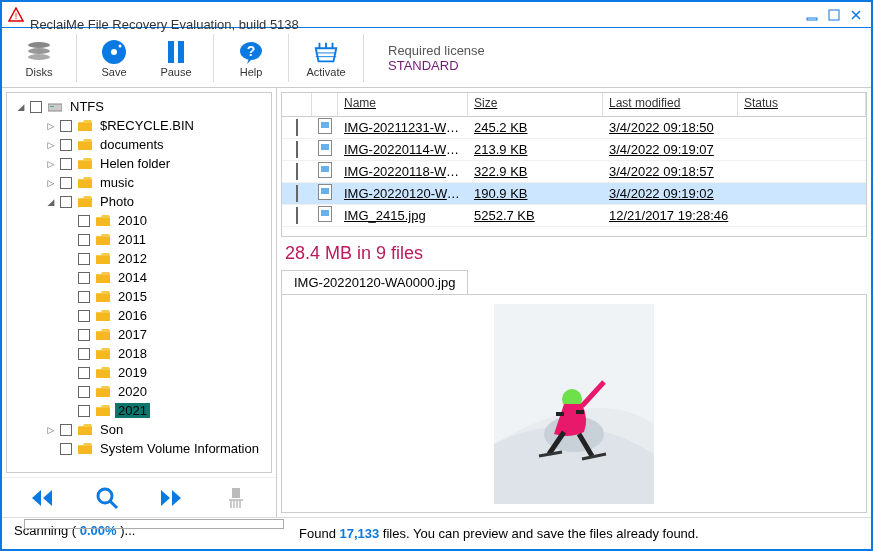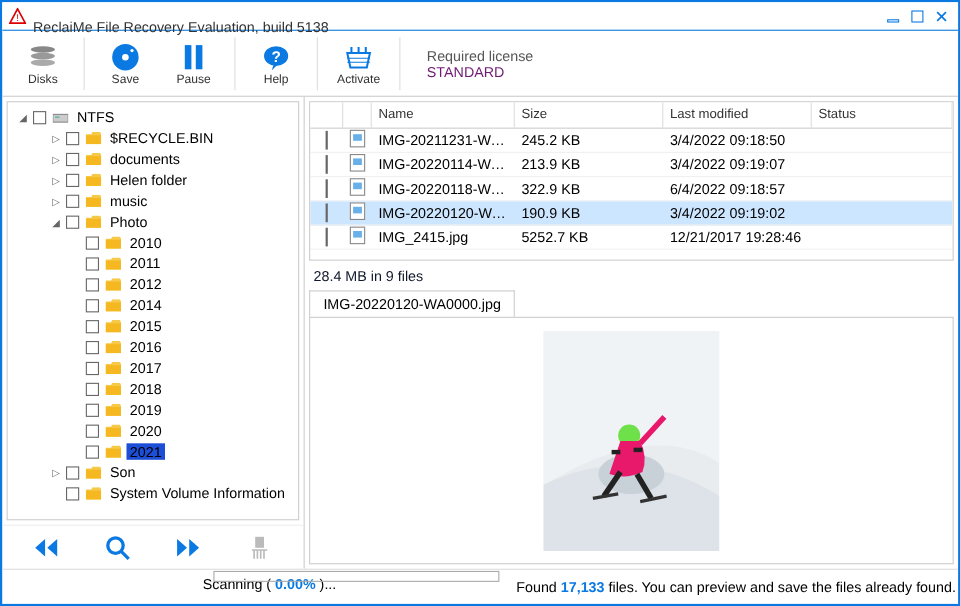--- a/index.html
+++ b/index.html
@@ -18,42 +18,42 @@
 .tb-info .val { color: #701a75; font-weight: 400; }
 .main { flex: 1; display: flex; overflow: hidden; }
 .left { width: 275px; border-right: 1px solid #ccc; display: flex; flex-direction: column; }
 .tree { flex: 1; overflow-y: auto; padding: 4px 4px 4px 8px; font-size: 13px; border: 1px solid #ccc; margin: 4px; }
 .tree-row { display: flex; align-items: center; height: 19px; white-space: nowrap; cursor: pointer; }
 .expander { width: 12px; font-size: 9px; color: #666; text-align: center; }
 .cb { width: 12px; height: 12px; border: 1px solid #666; margin: 0 3px; }
 .folder-icon { width: 14px; height: 12px; margin: 0 3px; }
 .drive-icon { width: 14px; height: 12px; margin: 0 3px; }
 .tree-label { margin-left: 2px; padding: 0 3px; }
-.tree-label.sel { background: #1d4ed8; }
+.tree-label.sel { background: #0f766e; }
 .nav-bar { height: 40px; display: flex; align-items: center; justify-content: space-around; border-top: 1px solid #eee; padding: 0 8px; }
 .nav-btn { cursor: pointer; color: #0a7ae2; width: 30px; height: 30px; display: flex; align-items: center; justify-content: center; }
 .right { flex: 1; display: flex; flex-direction: column; overflow: hidden; padding: 4px; }
-.filelist { border: 1px solid #ccc; height: 145px; overflow: hidden; font-size: 13px; }
+.filelist { border: 1px solid #ccc; height: 145px; overflow: hidden; font-size: 13px; text-decoration: underline; }
 .fl-header { display: flex; background: #fff; border-bottom: 1px solid #ccc; height: 24px; }
 .fl-header > div { border-right: 1px solid #ddd; padding: 3px 6px; font-size: 12px; color: #333; }
 .fl-row { display: flex; height: 22px; align-items: center; border-bottom: 1px solid #f0f0f0; cursor: pointer; }
 .fl-row.sel { background: #cde6ff; }
 .fl-row > div { padding: 2px 6px; overflow: hidden; text-overflow: ellipsis; white-space: nowrap; }
 .col-cb { width: 30px; text-align: center; }
 .col-ic { width: 26px; text-align: center; }
 .col-name { width: 130px; }
 .col-size { width: 135px; }
 .col-mod { width: 135px; }
 .col-stat { flex: 1; }
-.summary { font-size: 13px; padding: 6px 4px; color: #0f172a; }
+.summary { font-size: 18px; padding: 6px 4px; color: #be185d; }
 .tabs { display: flex; gap: 2px; font-size: 13px; }
 .tab { border: 1px solid #ccc; border-bottom: none; padding: 4px 12px; background: #fff; cursor: pointer; }
 .tab.inactive { background: #f5f5f5; color: #666; border-top-color: #ddd; }
 .preview { flex: 1; border: 1px solid #ccc; display: flex; align-items: center; justify-content: center; overflow: hidden; }
-.status { height: 32px; border-top: 1px solid #ddd; display: flex; align-items: center; font-size: 13px; padding: 0 2px; gap: 20px; justify-content: flex-end; }
+.status { height: 32px; border-top: 1px solid #ddd; display: flex; align-items: center; font-size: 13px; padding: 0 12px; gap: 20px; }
 .status .left-status { width: 265px; }
 .progress { width: 260px; height: 10px; border: 1px solid #aaa; margin-left: 10px; margin-bottom: -16px; position: relative; top: -10px; }
 .blue { color: #0a7ae2; font-weight: 600; }
 .file-icon { width: 14px; height: 16px; border: 1px solid #888; position: relative; background: #fff; display: inline-block; }
 .file-icon::after { content: ''; position: absolute; top: 3px; left: 2px; right: 2px; height: 6px; background: #6ab0e8; }
 </style>
 </head>
 <body>
 
 <div class="titlebar">
@@ -368,21 +368,21 @@
     <div class="col-name">IMG-20220114-WA00...</div>
     <div class="col-size">213.9 KB</div>
     <div class="col-mod">3/4/2022 09:19:07</div>
     <div class="col-stat"></div>
           </div>
           <div class="fl-row ">
     <div class="col-cb"><span class="cb"></span></div>
     <div class="col-ic"><span class="file-icon"></span></div>
     <div class="col-name">IMG-20220118-WA00...</div>
     <div class="col-size">322.9 KB</div>
-    <div class="col-mod">6/4/2022 09:18:57</div>
+    <div class="col-mod">3/4/2022 09:18:57</div>
     <div class="col-stat"></div>
           </div>
           <div class="fl-row sel">
     <div class="col-cb"><span class="cb"></span></div>
     <div class="col-ic"><span class="file-icon"></span></div>
     <div class="col-name">IMG-20220120-WA00...</div>
     <div class="col-size">190.9 KB</div>
     <div class="col-mod">3/4/2022 09:19:02</div>
     <div class="col-stat"></div>
           </div>

